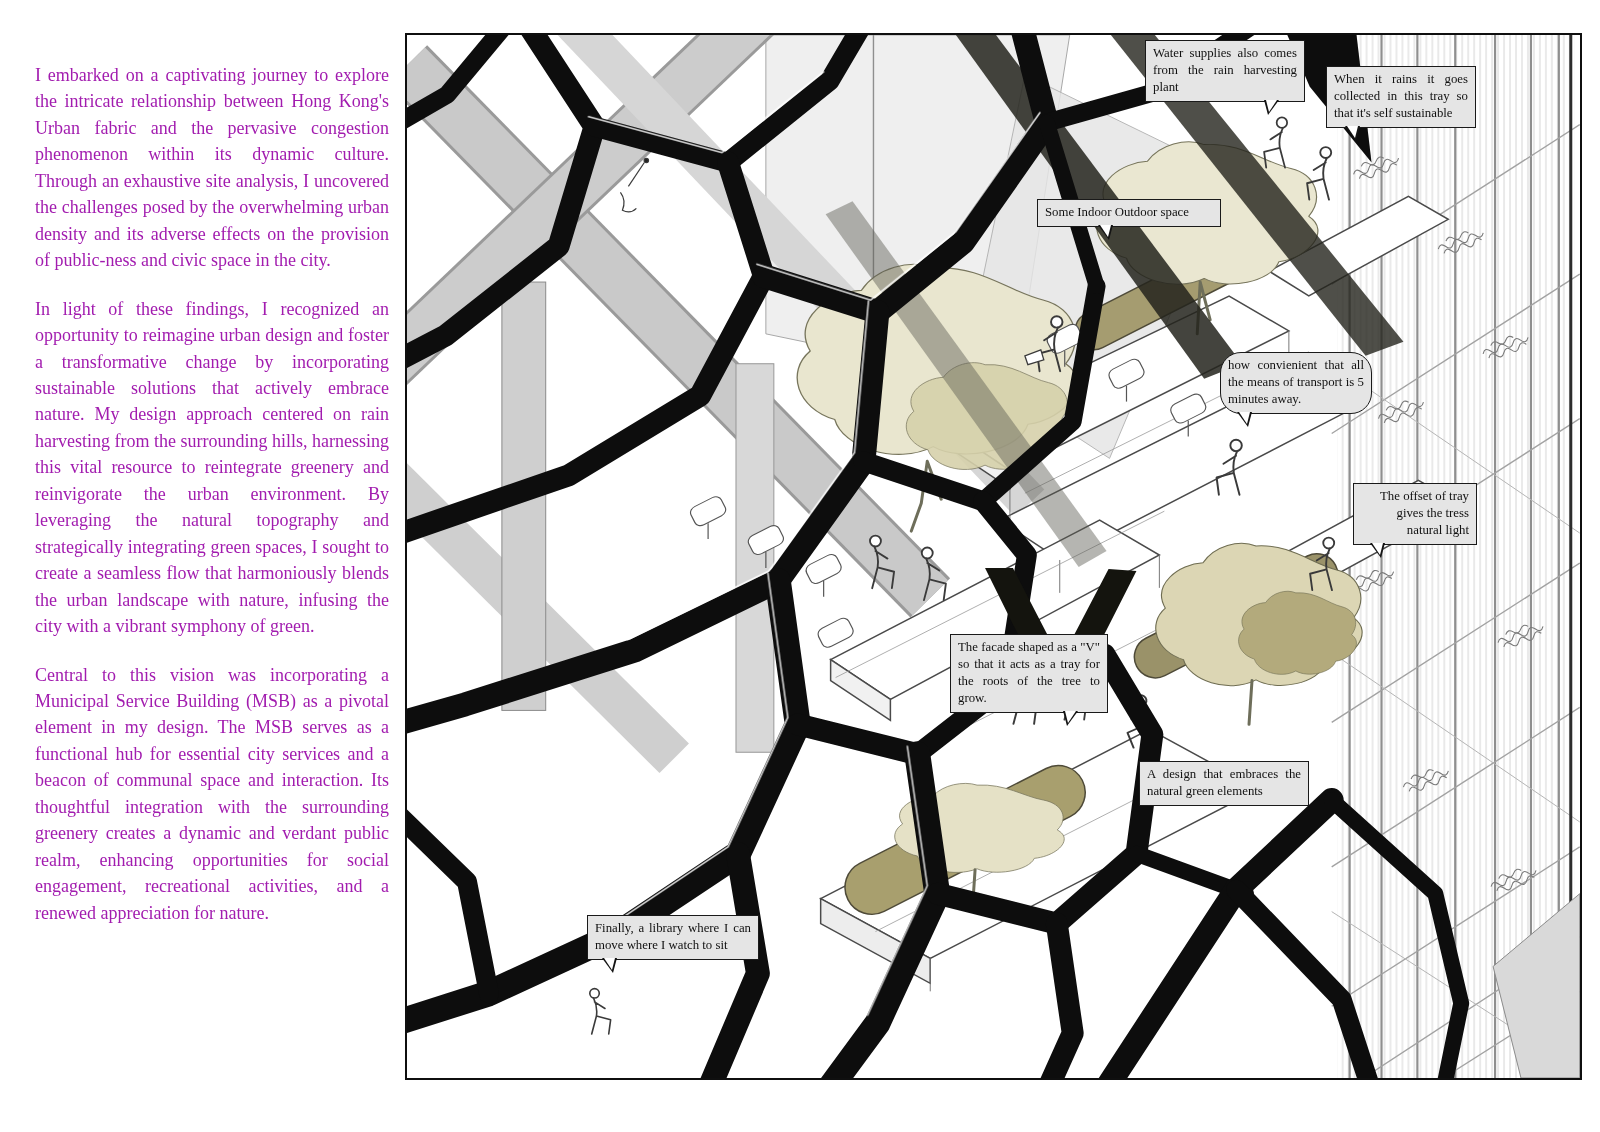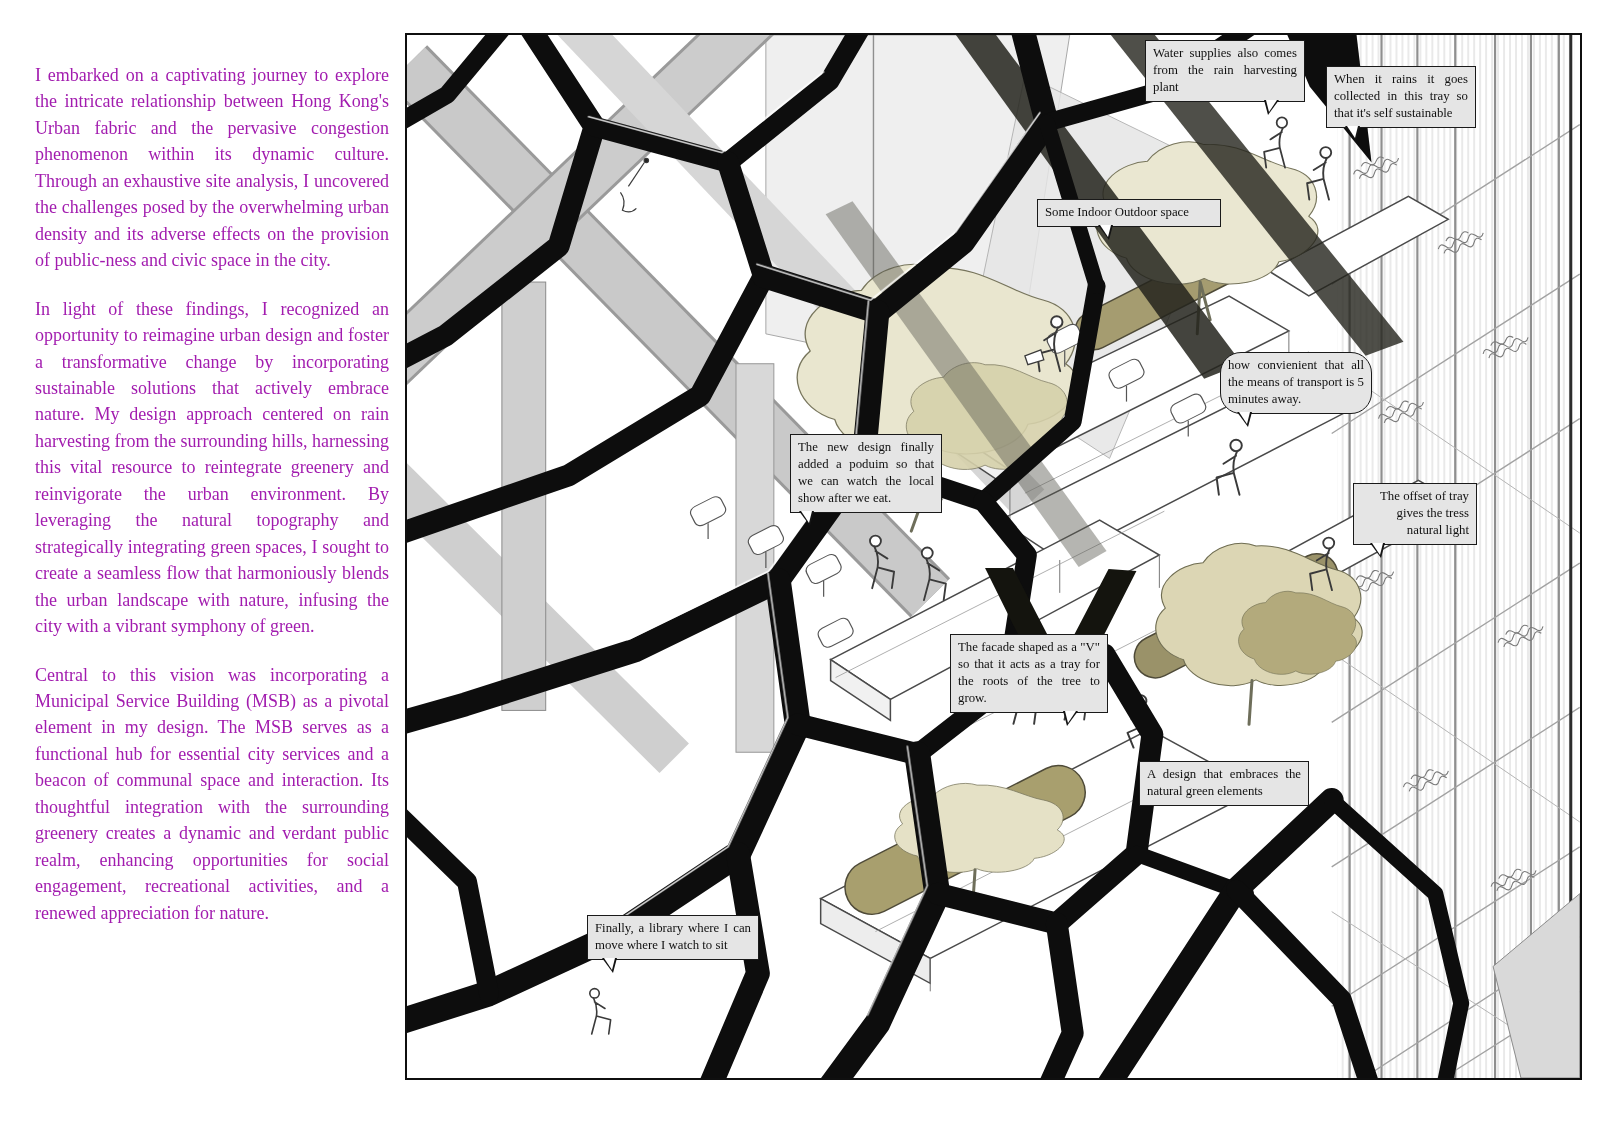--- a/index.html
+++ b/index.html
@@ -270,24 +270,20 @@
     <span class="tail"></span>
   </div>
   <div class="callout co-indoor">
     <span class="txt">Some Indoor Outdoor space</span>
     <span class="tail"></span>
   </div>
   <div class="callout co-transport">
     <span class="txt">how convienient that all the means of transport is 5 minutes away.</span>
     <span class="tail"></span>
   </div>
-  <div class="callout co-podium">
-    <span class="txt">The new design finally added a poduim so that we can watch the local show after we eat.</span>
-    <span class="tail"></span>
-  </div>
   <div class="callout co-offset">
     <span class="txt">The offset of tray gives the tress natural light</span>
     <span class="tail"></span>
   </div>
   <div class="callout co-facade">
     <span class="txt">The facade shaped as a "V" so that it acts as a tray for the roots of the tree to grow.</span>
     <span class="tail"></span>
   </div>
   <div class="callout co-embrace">
     <span class="txt">A design that embraces the natural green elements</span>

